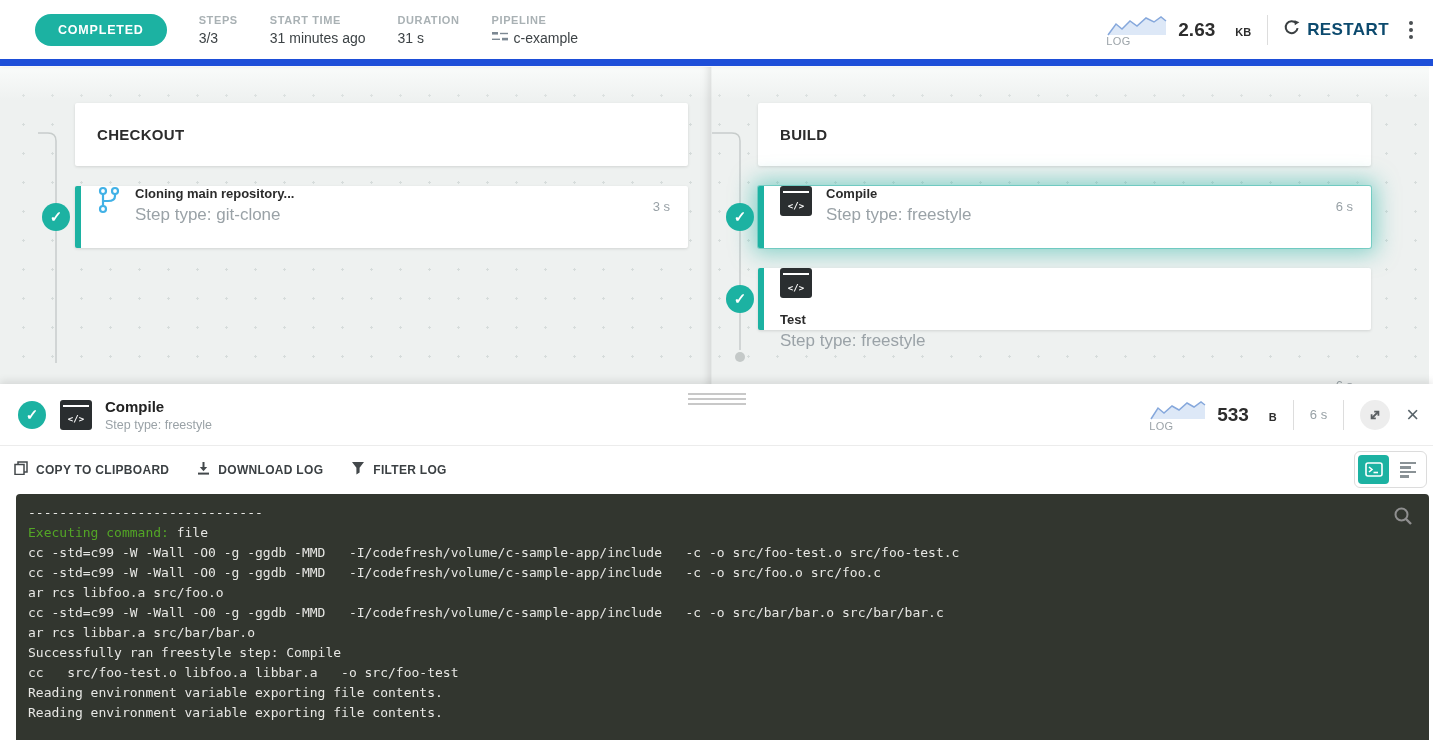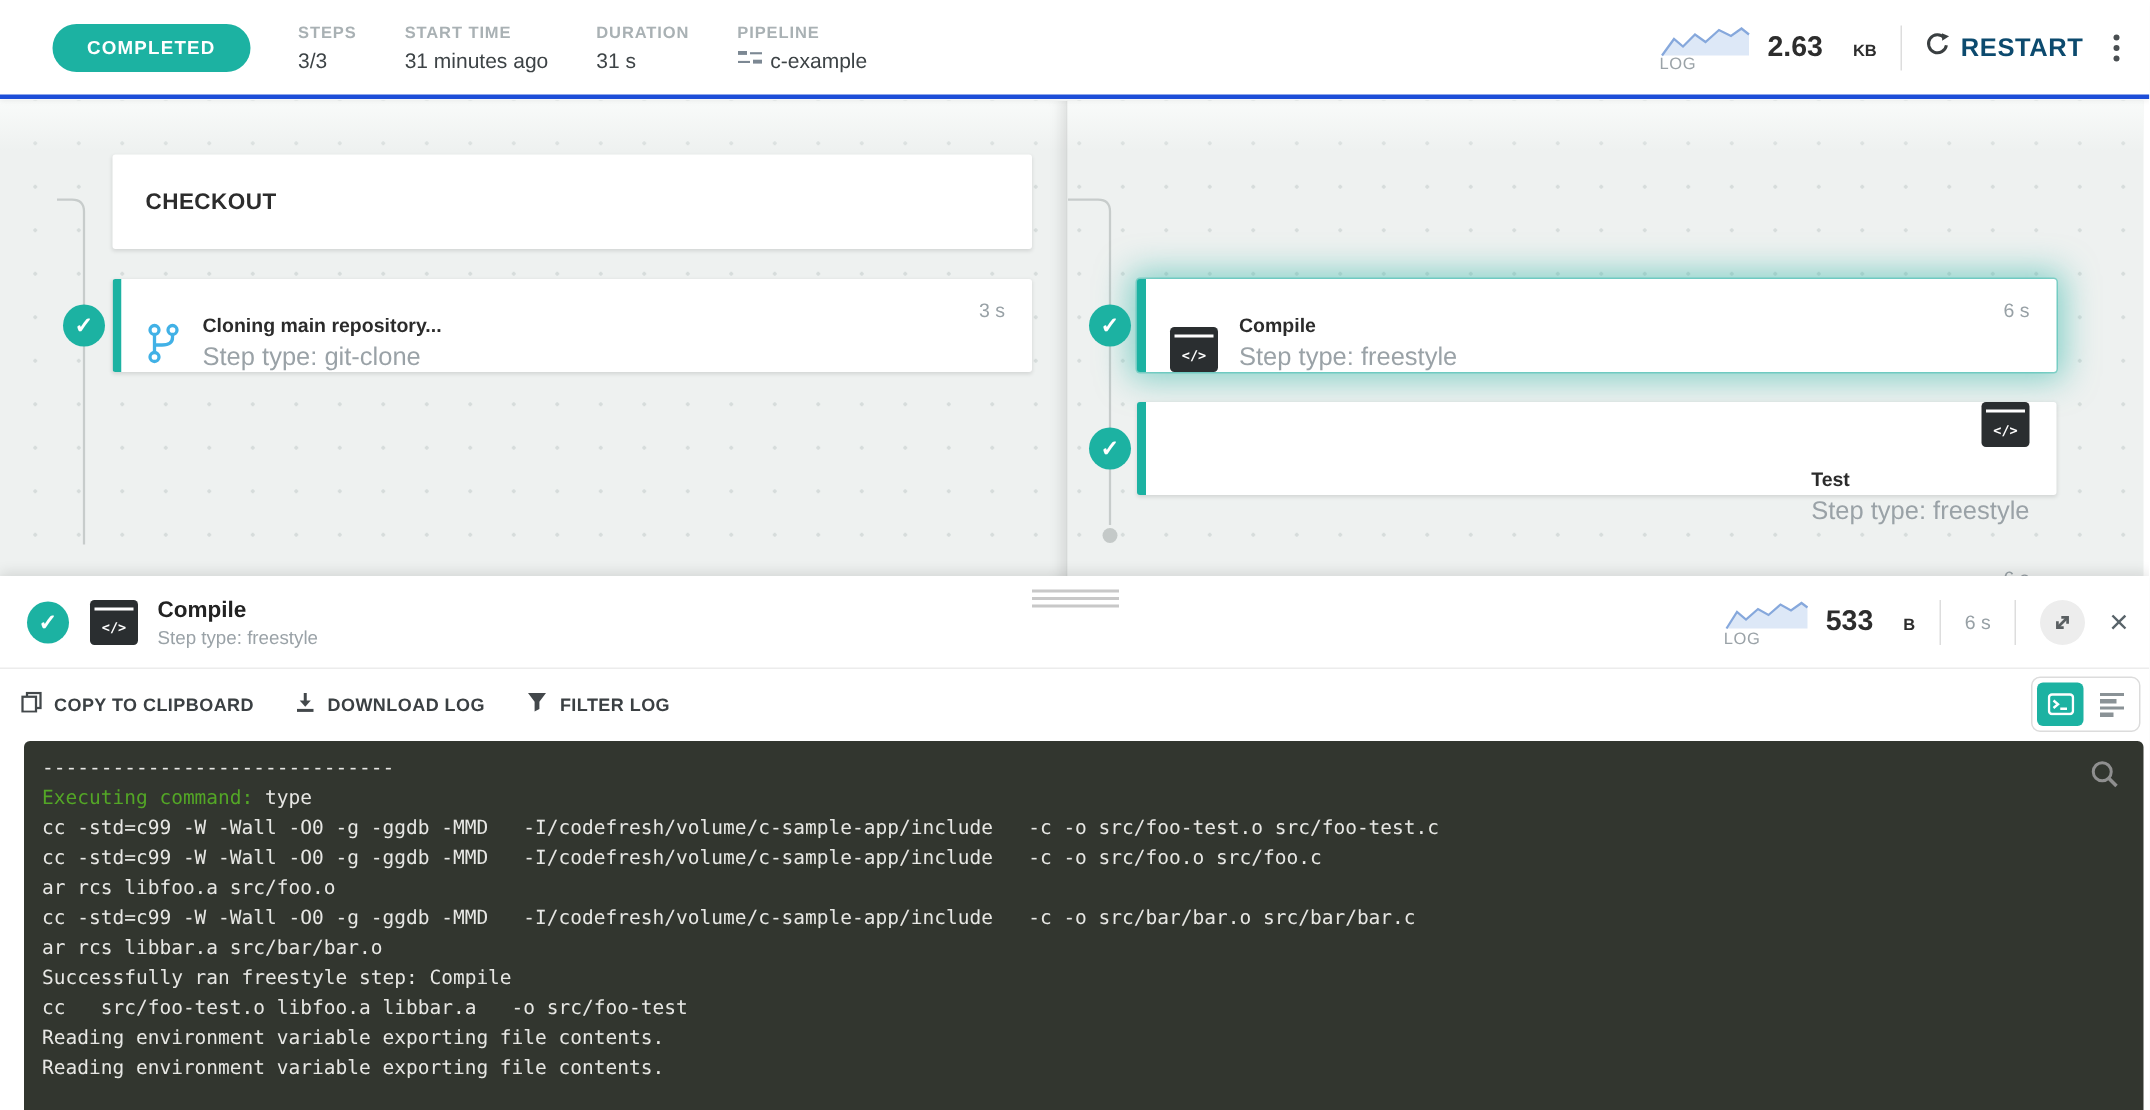--- a/index.html
+++ b/index.html
@@ -2,21 +2,21 @@
 <html><head>
 <meta charset="utf-8">
 <style>
   * { margin:0; padding:0; box-sizing:border-box; }
   html,body { background:#fff; }
   body { font-family:"Liberation Sans", sans-serif; }
   .app { position:relative; width:1433px; height:740px; overflow:hidden; background:#fff; }
 
   
   .top-header { position:absolute; top:0; left:0; right:0; height:66px; background:#fff;
-    border-bottom:3px solid #1d4ed8; box-shadow:0 1px 4px rgba(0,0,0,.06);
+    border-bottom:7px solid #1d4ed8; box-shadow:0 1px 4px rgba(0,0,0,.06);
     display:flex; align-items:center; z-index:30;justify-content:center; }
   .status-badge { margin-left:35px; background:#1cb2a2; color:#fff; border:none;
     padding:9px 23px; border-radius:17px; font-size:12.5px; font-weight:bold; letter-spacing:.8px; cursor:default; }
   .header-fields { display:flex; margin-left:32px; gap:32px; }
   .field-label { font-size:11px; font-weight:600; color:#a9b1b4; letter-spacing:.6px; }
   .field-value { font-size:14px; color:#3d4346; margin-top:4px; display:flex; align-items:center; gap:6px; }
   .spacer { flex:1; }
 
   .log-widget { display:flex; flex-direction:column; align-items:flex-start; }
   .spark { display:block; }
@@ -40,21 +40,21 @@
   .lane-shadow { position:absolute; left:0; top:0; bottom:0; width:712px;
     box-shadow:inset -10px 0 10px -8px rgba(0,0,0,.13); border-right:1px solid rgba(0,0,0,.03); }
   .connectors { position:absolute; left:0; top:0; }
   .connectors path { fill:none; stroke:#c7cccb; stroke-width:1.5; }
 
   .stage-header { position:absolute; width:613px; height:63px; background:#fff; border-radius:2px;
     box-shadow:0 1px 3px rgba(0,0,0,.12); display:flex; align-items:center; padding-left:22px;
     font-size:15px; font-weight:bold; color:#2c2c2c; letter-spacing:.3px; }
   .step-card { position:absolute; width:613px; height:62px; background:#fff; border-radius:2px;
     box-shadow:0 1px 3px rgba(0,0,0,.12); border-left:6px solid #1cb2a2;
-    display:flex; align-items:flex-end; padding:0 18px 0 16px; gap:14px; cursor:pointer; }
+    display:flex; align-items:flex-start; padding:0 18px 0 16px; gap:14px; cursor:pointer; }
   .step-card.selected { box-shadow:0 0 0 1px rgba(28,178,162,.4), 0 0 22px 5px rgba(28,178,162,.5); }
   .step-title { font-size:13px; font-weight:bold; color:#2b2b2b; }
   .step-sub { font-size:17px; color:#9aa2a7; margin-top:4px; }
   .step-duration { margin-left:auto; font-size:13px; color:#98a1a6; align-self:flex-start; padding-top:13px; }
 
   .check-badge { position:absolute; width:28px; height:28px; border-radius:50%; background:#1cb2a2;
     color:#fff; display:flex; align-items:center; justify-content:center; font-size:15px; font-weight:bold;
     box-shadow:0 0 0 3px rgba(238,241,240,.0); z-index:5; }
   .end-dot { position:absolute; width:10px; height:10px; border-radius:50%; background:#c4c9c8; z-index:4; }
 
@@ -194,20 +194,23 @@
           <path d="M6 8 V20 M18 8 V10 Q18 15 11 15 L6 15" fill="none" stroke="#41b1e6" stroke-width="2.2"></path>
         </svg>
       </span>
       <div class="step-texts">
         <div class="step-title">Cloning main repository...</div>
         <div class="step-sub">Step type: git-clone</div>
       </div>
       <div class="step-duration">3 s</div>
     </div>
 
+    <div class="stage-header" style="left:758px; top:36px;">
+      <span>BUILD</span>
+    </div>
     <div class="check-badge" style="left:726px; top:136px;">
         <span>✓</span>
       </div>
     <div class="step-card selected" style="left:758px; top:119px;">
       <div class="term-icon"></div>
       <div class="step-texts">
         <div class="step-title">Compile</div>
         <div class="step-sub">Step type: freestyle</div>
       </div>
       <div class="step-duration">6 s</div>
@@ -314,21 +317,21 @@
               <i></i>
               <i></i>
             </span>
         </button>
       </div>
     </div>
 
     <div class="log-area">
       <div>
           <div class="log-line"><span>------------------------------</span></div>
-          <div class="log-line"><span style="color: rgb(83, 166, 38);">Executing command: </span><span>type</span></div>
+          <div class="log-line"><span style="color: rgb(83, 166, 38);">Executing command: </span><span>file</span></div>
           <div class="log-line"><span>cc -std=c99 -W -Wall -O0 -g -ggdb -MMD   -I/codefresh/volume/c-sample-app/include   -c -o src/foo-test.o src/foo-test.c</span></div>
           <div class="log-line"><span>cc -std=c99 -W -Wall -O0 -g -ggdb -MMD   -I/codefresh/volume/c-sample-app/include   -c -o src/foo.o src/foo.c</span></div>
           <div class="log-line"><span>ar rcs libfoo.a src/foo.o</span></div>
           <div class="log-line"><span>cc -std=c99 -W -Wall -O0 -g -ggdb -MMD   -I/codefresh/volume/c-sample-app/include   -c -o src/bar/bar.o src/bar/bar.c</span></div>
           <div class="log-line"><span>ar rcs libbar.a src/bar/bar.o</span></div>
           <div class="log-line"><span>Successfully ran freestyle step: Compile</span></div>
           <div class="log-line"><span>cc   src/foo-test.o libfoo.a libbar.a   -o src/foo-test</span></div>
           <div class="log-line"><span>Reading environment variable exporting file contents.</span></div>
           <div class="log-line"><span>Reading environment variable exporting file contents.</span></div>
         </div>

